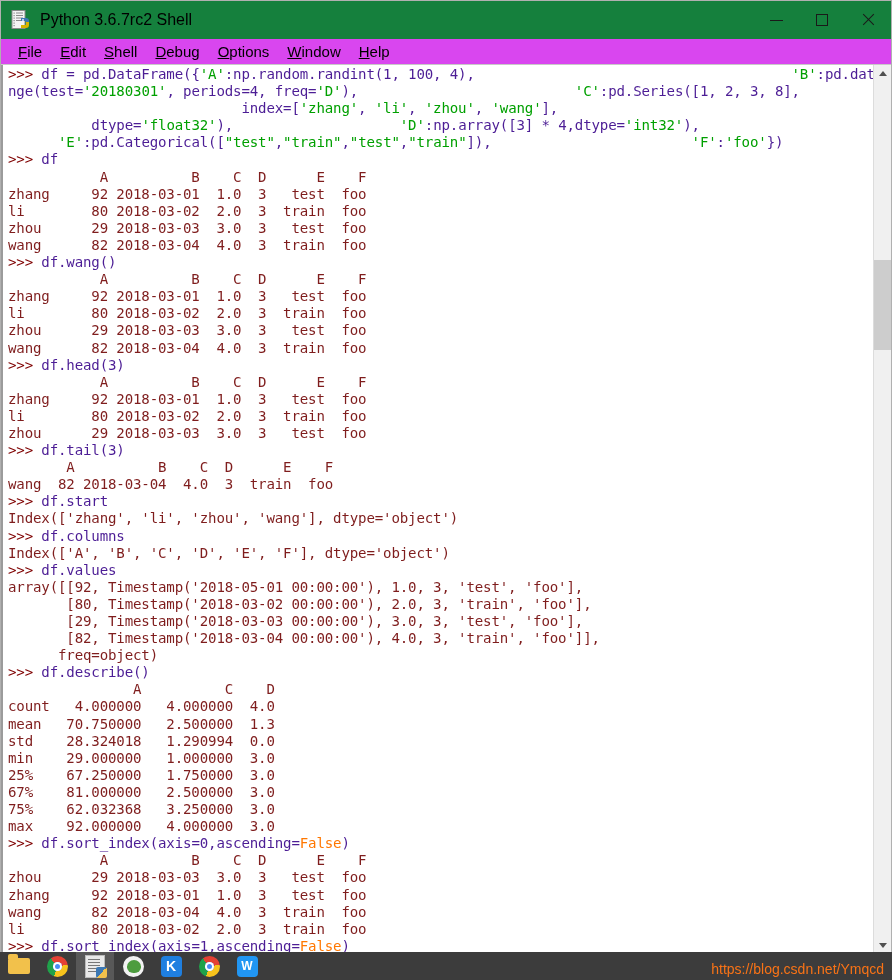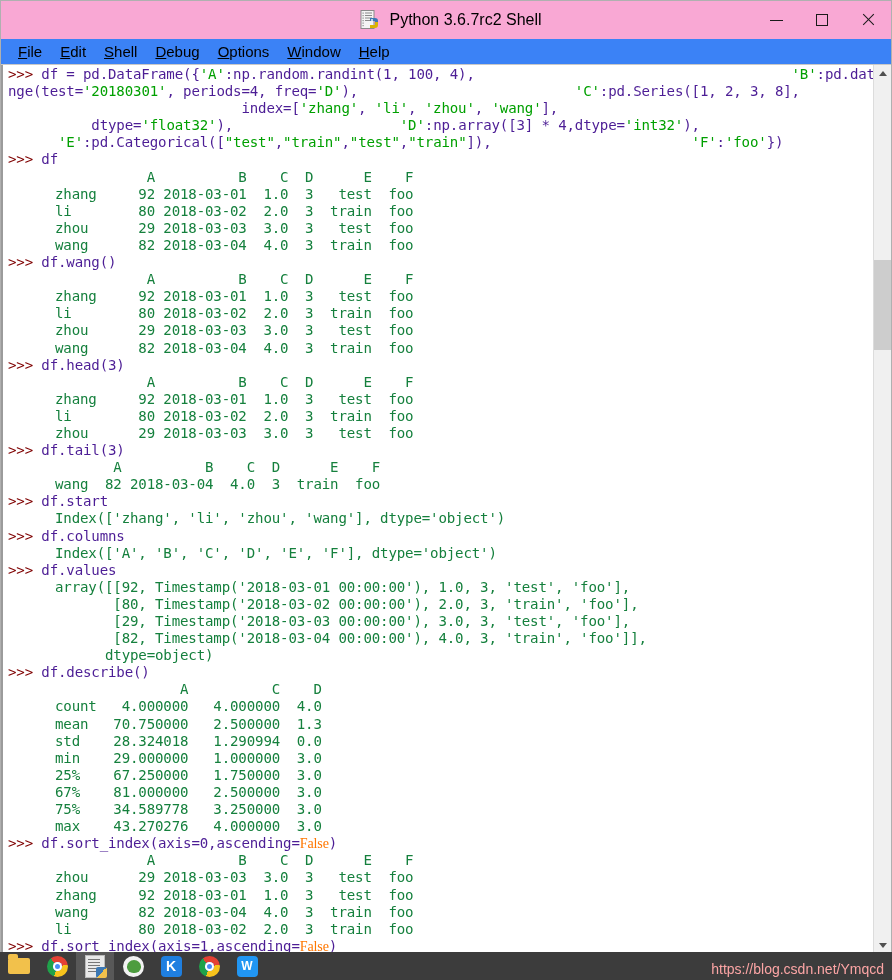--- a/index.html
+++ b/index.html
@@ -22,23 +22,22 @@
     box-sizing: border-box;
     border: 1px solid #b0b0b0;
     border-bottom: none;
     overflow: hidden;
   }
   
   .titlebar {
     height: 38px;
     display: flex;
     align-items: center;
-    background: #f9a8d4;
-    position: relative;
-    justify-content: center;
+    background: #15803d;
+    position: relative;
   }
   .title-icon {
     width: 22px;
     height: 22px;
     margin-left: 9px;
     margin-right: 8px;
     flex: 0 0 auto;
     position: relative;
   }
   .title-text {
@@ -80,21 +79,21 @@
   }
   .glyph-close:before { transform: rotate(45deg); }
   .glyph-close:after  { transform: rotate(-45deg); }
 
   
   .menubar {
     height: 25px;
     display: flex;
     align-items: center;
     padding-left: 8px;
-    background: #3b82f6;
+    background: #d946ef;
     border-bottom: 1px solid #c8c8c8;
   }
   .menu-item {
     font-size: 15px;
     color: #000000;
     padding: 1px 9px 2px 9px;
     cursor: default;
     white-space: nowrap;
   }
   .menu-item u { text-decoration: underline; }
@@ -121,22 +120,22 @@
     font-size: 14.1px;
     line-height: 17.1px;
     letter-spacing: -0.15px;
     color: #000000;
     white-space: pre;
     tab-size: 8;
   }
   .pmt  { color: #7f0000; }   
   .cod  { color: #4c1d95; }   
   .str  { color: #00a000; }   
-  .kw   { color: #ff7700; font-family: Liberation Serif, serif; }   
-  .out  { color: #15803d; margin-left: 47px; }   
+  .kw   { color: #ff7700; }   
+  .out  { color: #7f1d1d; }   
 
   
   .scrollbar {
     width: 17px;
     flex: 0 0 17px;
     background: #f0f0f0;
     position: relative;
     border-left: 1px solid #dcdcdc;
   }
   .sb-btn {
@@ -184,21 +183,21 @@
     flex: 0 0 38px;
     position: relative;
     cursor: default;
   }
   .tb-icon.active { background: #585858; }
   .watermark {
     position: absolute;
     right: 8px;
     bottom: 3px;
     font-size: 14px;
-    color: #fca5a5;
+    color: #f97316;
     font-family: "Liberation Sans", sans-serif;
     white-space: nowrap;
   }
   
   .ic-folder {
     width: 22px; height: 16px; background: #f2c14b;
     border-radius: 2px; position: relative;
   }
   .ic-folder:before {
     content: ""; position: absolute; top: -4px; left: 0;
@@ -328,35 +327,35 @@
 <span><span class="out">li        80 2018-03-02  2.0  3  train  foo</span></span>
 <span><span class="out">zhou      29 2018-03-03  3.0  3   test  foo</span></span>
 <span><span class="pmt">&gt;&gt;&gt; </span><span class="cod">df.tail(3)</span></span>
 <span><span class="out">       A          B    C  D      E    F</span></span>
 <span><span class="out">wang  82 2018-03-04  4.0  3  train  foo</span></span>
 <span><span class="pmt">&gt;&gt;&gt; </span><span class="cod">df.start</span></span>
 <span><span class="out">Index(['zhang', 'li', 'zhou', 'wang'], dtype='object')</span></span>
 <span><span class="pmt">&gt;&gt;&gt; </span><span class="cod">df.columns</span></span>
 <span><span class="out">Index(['A', 'B', 'C', 'D', 'E', 'F'], dtype='object')</span></span>
 <span><span class="pmt">&gt;&gt;&gt; </span><span class="cod">df.values</span></span>
-<span><span class="out">array([[92, Timestamp('2018-03-01 00:00:00'), 1.0, 3, 'test', 'foo'],</span></span>
+<span><span class="out">array([[92, Timestamp('2018-05-01 00:00:00'), 1.0, 3, 'test', 'foo'],</span></span>
 <span><span class="out">       [80, Timestamp('2018-03-02 00:00:00'), 2.0, 3, 'train', 'foo'],</span></span>
 <span><span class="out">       [29, Timestamp('2018-03-03 00:00:00'), 3.0, 3, 'test', 'foo'],</span></span>
 <span><span class="out">       [82, Timestamp('2018-03-04 00:00:00'), 4.0, 3, 'train', 'foo']],</span></span>
-<span><span class="out">      dtype=object)</span></span>
+<span><span class="out">      freq=object)</span></span>
 <span><span class="pmt">&gt;&gt;&gt; </span><span class="cod">df.describe()</span></span>
 <span><span class="out">               A          C    D</span></span>
 <span><span class="out">count   4.000000   4.000000  4.0</span></span>
 <span><span class="out">mean   70.750000   2.500000  1.3</span></span>
 <span><span class="out">std    28.324018   1.290994  0.0</span></span>
 <span><span class="out">min    29.000000   1.000000  3.0</span></span>
 <span><span class="out">25%    67.250000   1.750000  3.0</span></span>
 <span><span class="out">67%    81.000000   2.500000  3.0</span></span>
-<span><span class="out">75%    34.589778   3.250000  3.0</span></span>
-<span><span class="out">max    43.270276   4.000000  3.0</span></span>
+<span><span class="out">75%    62.032368   3.250000  3.0</span></span>
+<span><span class="out">max    92.000000   4.000000  3.0</span></span>
 <span><span class="pmt">&gt;&gt;&gt; </span><span class="cod">df.sort_index(axis=0,ascending=</span><span class="kw">False</span><span class="cod">)</span></span>
 <span><span class="out">           A          B    C  D      E    F</span></span>
 <span><span class="out">zhou      29 2018-03-03  3.0  3   test  foo</span></span>
 <span><span class="out">zhang     92 2018-03-01  1.0  3   test  foo</span></span>
 <span><span class="out">wang      82 2018-03-04  4.0  3  train  foo</span></span>
 <span><span class="out">li        80 2018-03-02  2.0  3  train  foo</span></span>
 <span><span class="pmt">&gt;&gt;&gt; </span><span class="cod">df.sort_index(axis=1,ascending=</span><span class="kw">False</span><span class="cod">)</span></span></pre>
     </div>
     <div class="scrollbar">
       <div class="sb-btn">

